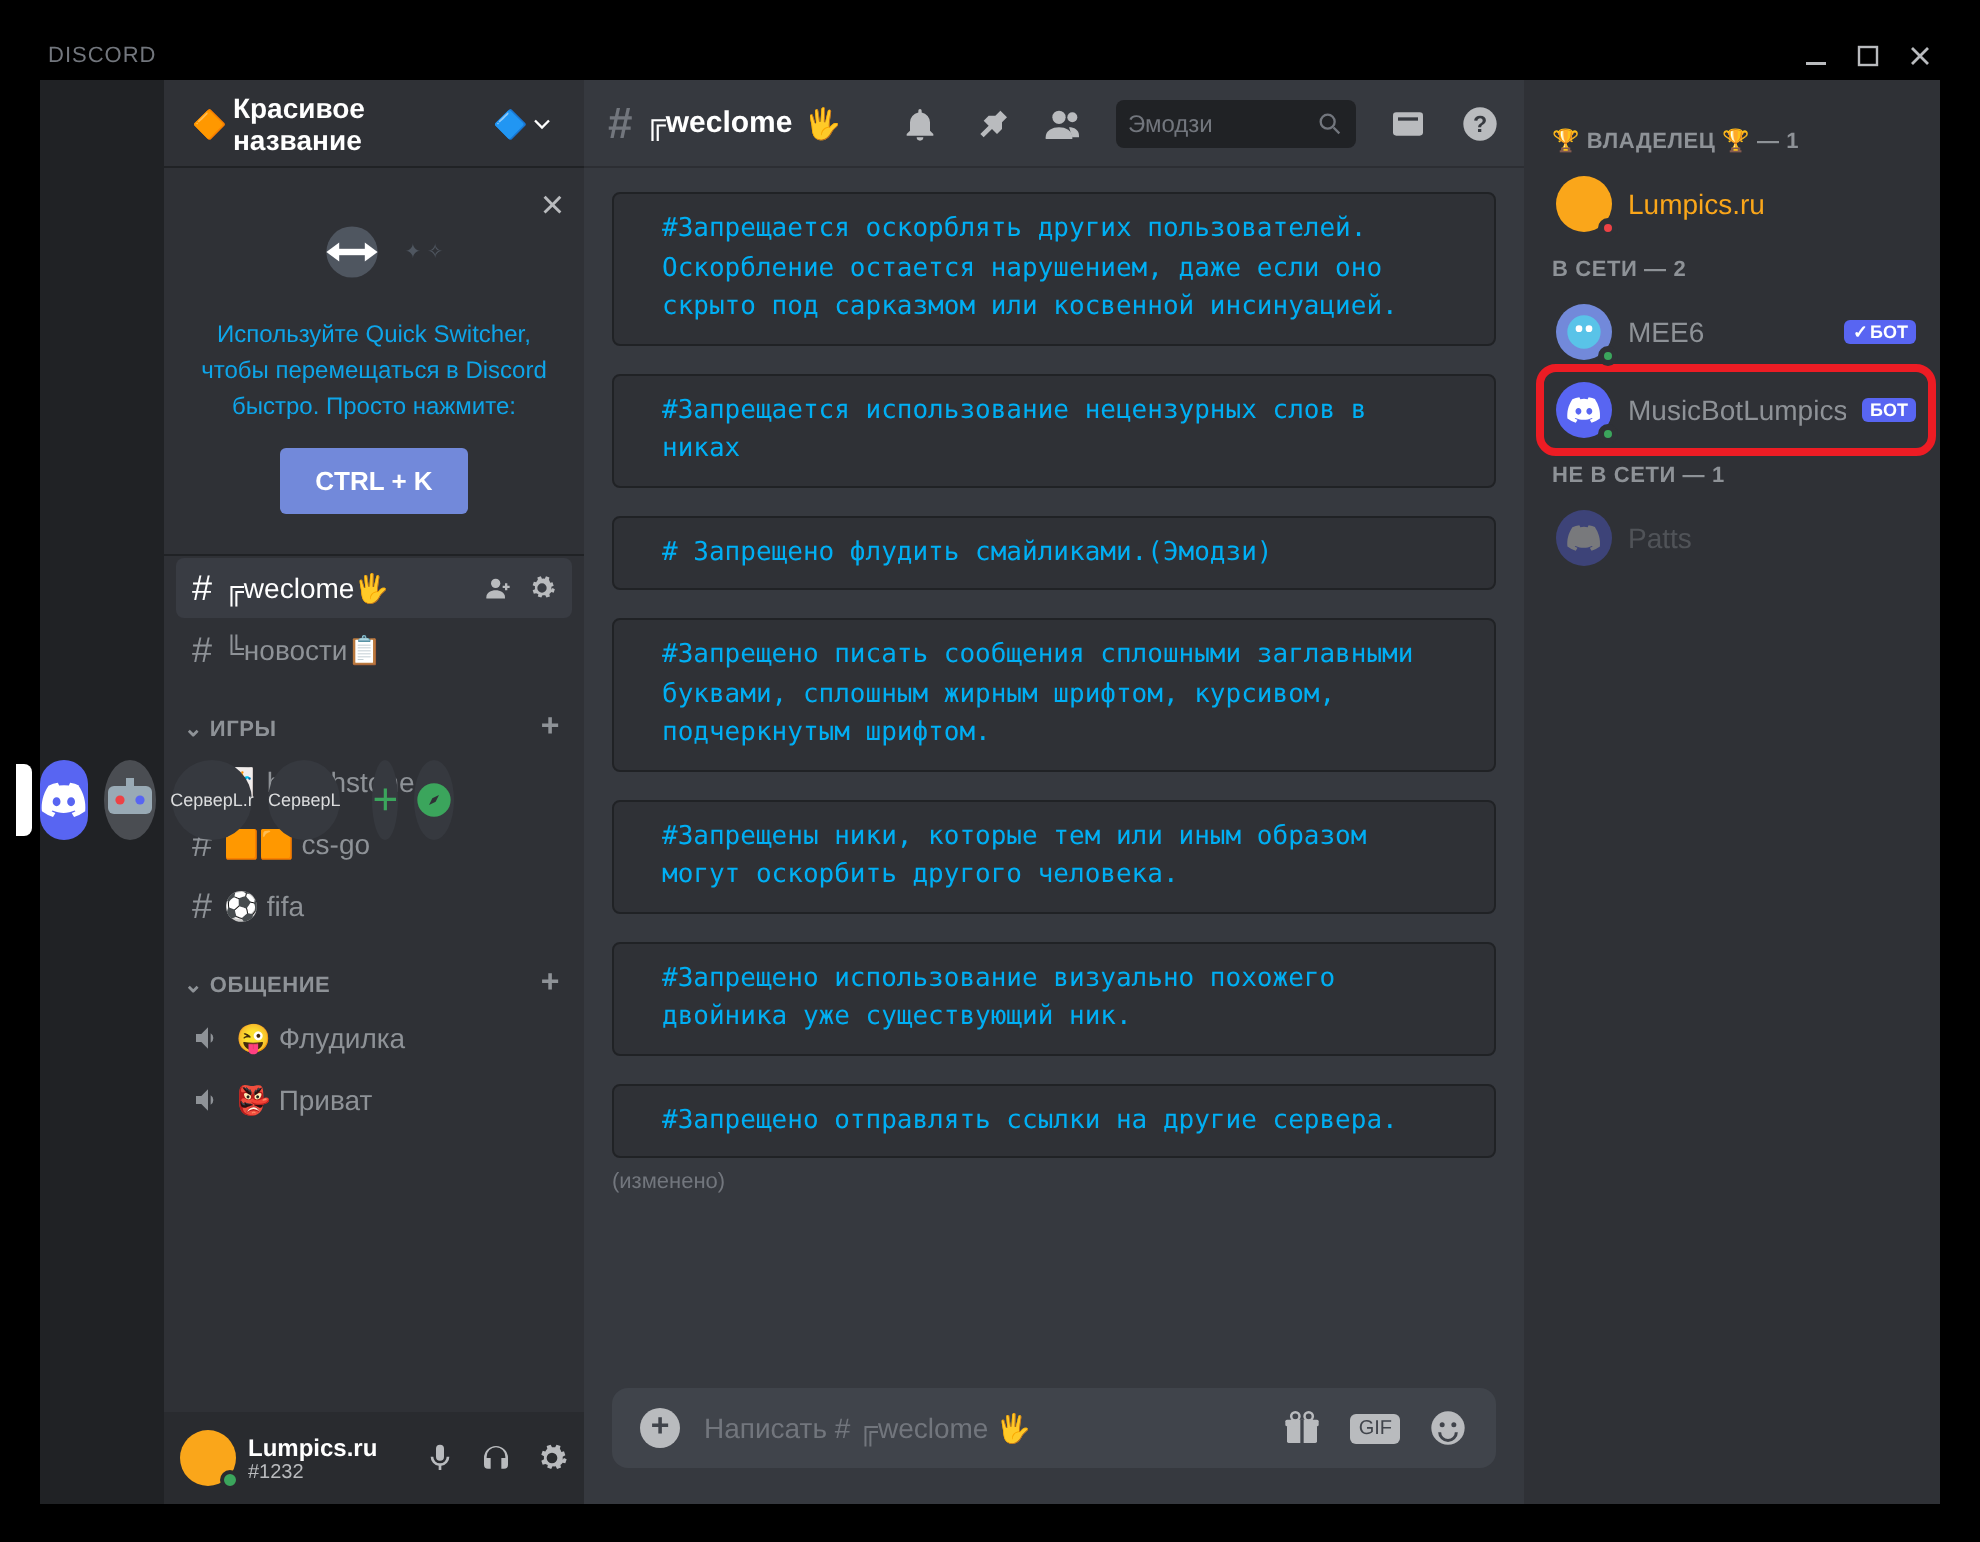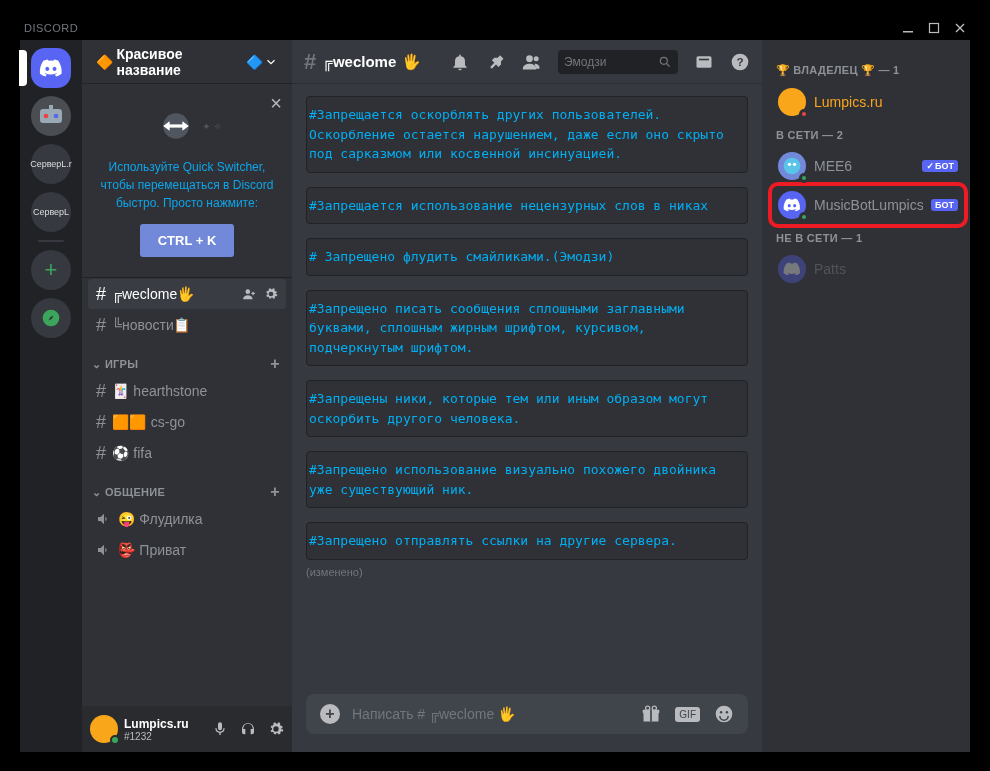--- a/index.html
+++ b/index.html
@@ -3,21 +3,21 @@
 <meta charset="utf-8">
 <style>
 *{box-sizing:border-box;margin:0;padding:0;font-family:'gg sans','Helvetica Neue',Arial,sans-serif}
 body{background:#000;width:990px;height:771px;overflow:hidden;color:#dcddde;font-size:14px}
 .outer{width:990px;height:771px;background:#000;padding:20px 20px 14px 20px}
 .titlebar{height:20px;display:flex;align-items:center;justify-content:space-between;padding:0 4px 4px 4px}
 .app-name{color:#72767d;font-size:11px;font-weight:400;letter-spacing:.5px}
 .win-btns{display:flex;gap:14px;color:#b9bbbe}
 .win-btn{width:12px;height:12px;display:flex;align-items:center;justify-content:center;cursor:pointer}
 .app{display:flex;height:712px;background:#36393f;border-radius:0}
-.guilds{width:62px;background:#202225;display:flex;flex-direction:column;align-items:center;padding-top:8px;gap:8px}
+.guilds{width:62px;background:#202225;display:flex;flex-direction:row;align-items:center;padding-top:8px;gap:8px}
 .guild{width:40px;height:40px;border-radius:50%;background:#36393f;display:flex;align-items:center;justify-content:center;cursor:pointer;position:relative}
 .guild.home{background:#5865f2;border-radius:14px}
 .guild.add{color:#3ba55c;font-size:22px}
 .guild.explore{color:#3ba55c}
 .guild-pill{position:absolute;left:-12px;width:8px;height:36px;background:#fff;border-radius:0 4px 4px 0}
 .guild-txt{font-size:9px;color:#dcddde;text-align:center;line-height:1}
 .guild-sep{width:26px;height:2px;background:#36393f;border-radius:1px}
 .channels{width:210px;background:#2f3136;display:flex;flex-direction:column}
 .server-header{height:44px;display:flex;align-items:center;justify-content:space-between;padding:0 14px;border-bottom:1px solid #202225;cursor:pointer}
 .server-name{font-weight:600;font-size:14px;color:#fff;display:flex;align-items:center;gap:3px}
@@ -43,21 +43,21 @@
 .user-disc{font-size:10px;color:#b9bbbe}
 .user-icons{display:flex;gap:12px;color:#b9bbbe}
 .main{flex:1;display:flex;flex-direction:column;background:#36393f}
 .main-header{height:44px;display:flex;align-items:center;padding:0 12px;border-bottom:1px solid #2c2e33;gap:10px}
 .main-title{display:flex;align-items:center;gap:6px;color:#fff;font-weight:600;font-size:15px}
 .main-hash{color:#72767d;font-size:22px}
 .header-tools{margin-left:auto;display:flex;align-items:center;gap:16px;color:#b9bbbe}
 .header-tool{cursor:pointer}
 .search{background:#202225;border-radius:4px;width:120px;height:24px;display:flex;align-items:center;padding:0 6px;color:#72767d;font-size:12px;gap:6px}
 .messages{flex:1;overflow-y:auto;padding:12px 14px 4px 14px}
-.msg-block{background:#2f3136;border:1px solid #202225;border-radius:4px;padding:8px 2px;margin-bottom:14px;color:#00aff4;font-size:13px;line-height:1.5;font-family:Consolas,monospace}
+.msg-block{background:#2f3136;border:1px solid #202225;border-radius:4px;padding:8px 24px;margin-bottom:14px;color:#00aff4;font-size:13px;line-height:1.5;font-family:Consolas,monospace}
 .edited{color:#72767d;font-size:11px;margin-top:-8px;margin-bottom:20px}
 .input-area{padding:0 14px 18px 14px}
 .input-box{background:#40444b;border-radius:8px;height:40px;display:flex;align-items:center;padding:0 14px;gap:12px;color:#72767d}
 .input-plus{width:20px;height:20px;border-radius:50%;background:#b9bbbe;color:#40444b;display:flex;align-items:center;justify-content:center;font-size:16px;font-weight:700;cursor:pointer}
 .input-ph{flex:1;font-size:14px}
 .input-icons{display:flex;gap:14px;align-items:center;color:#b9bbbe}
 .gif-badge{background:#b9bbbe;color:#40444b;font-size:10px;font-weight:400;padding:2px 4px;border-radius:3px}
 .members{width:208px;background:#2f3136;padding:16px 6px 8px 10px}
 .role-head{color:#8e9297;font-size:11px;font-weight:600;letter-spacing:.3px;margin:8px 4px 6px 4px}
 .member{display:flex;align-items:center;padding:4px 6px;border-radius:4px;cursor:pointer;gap:8px;margin:1px 0;height:38px}

